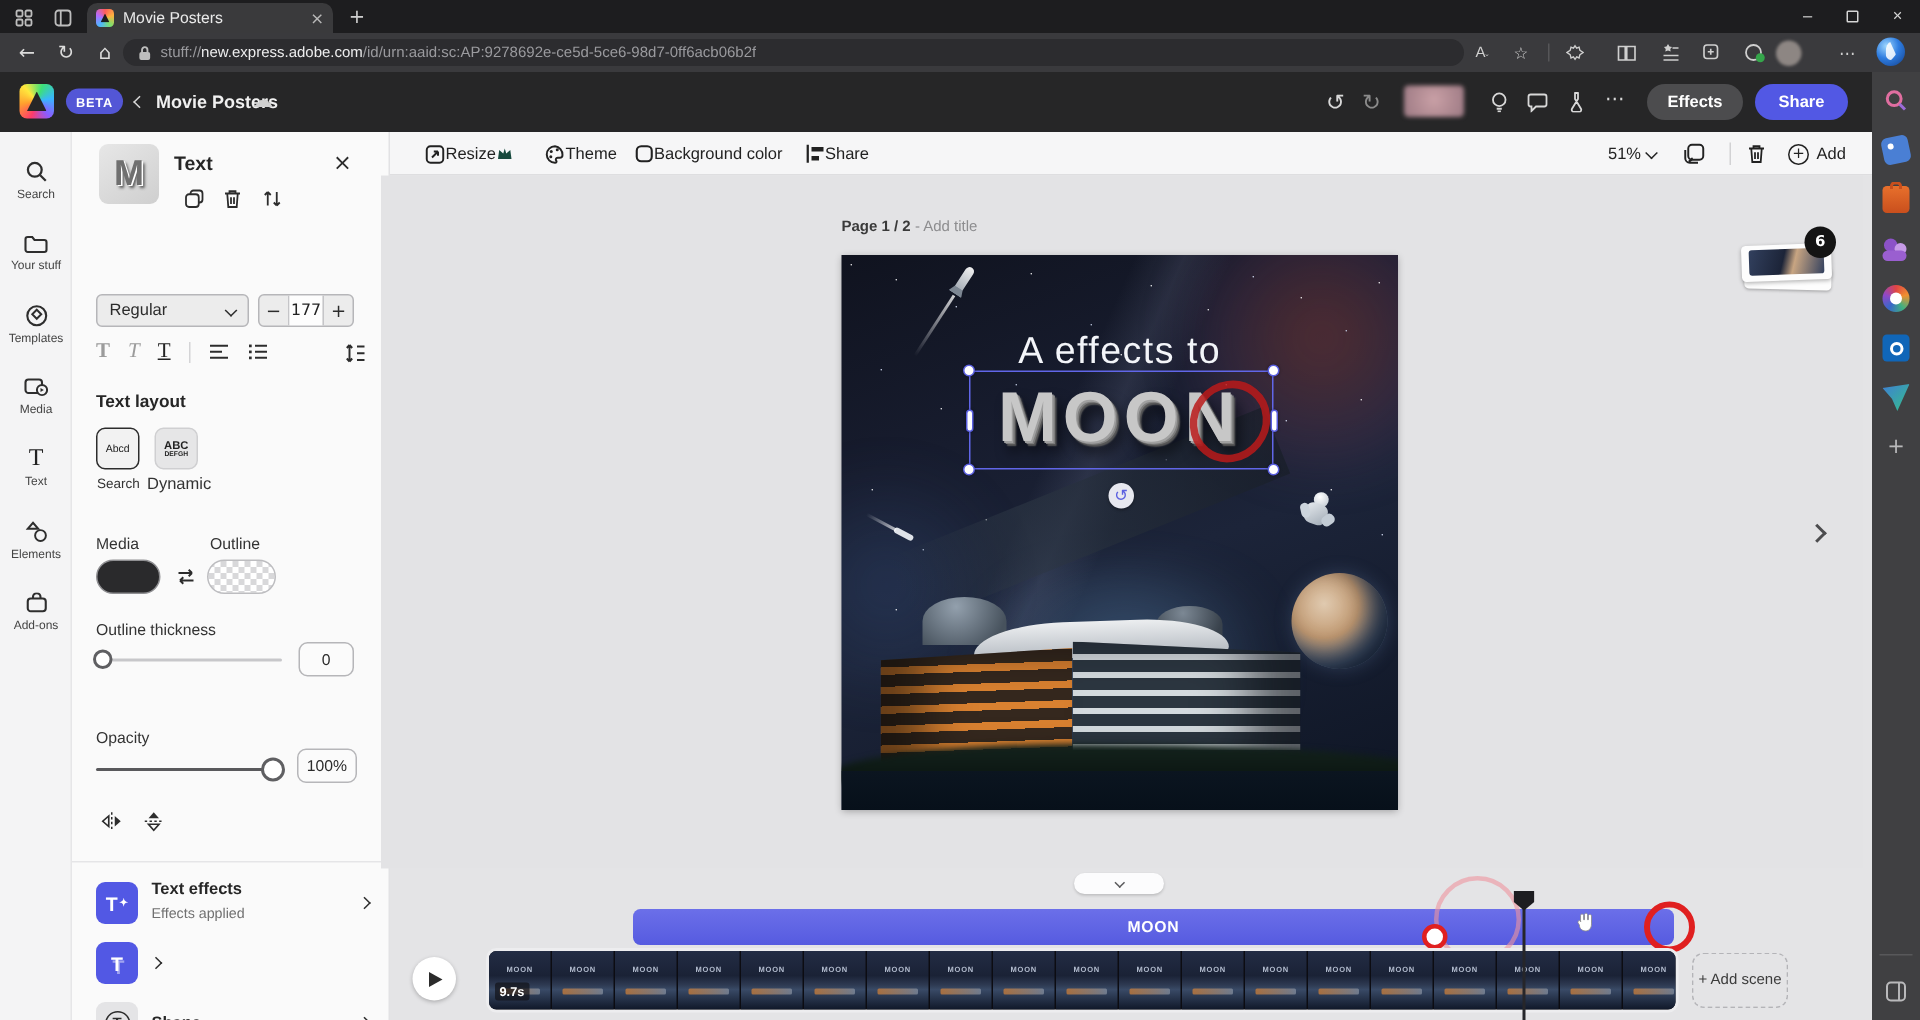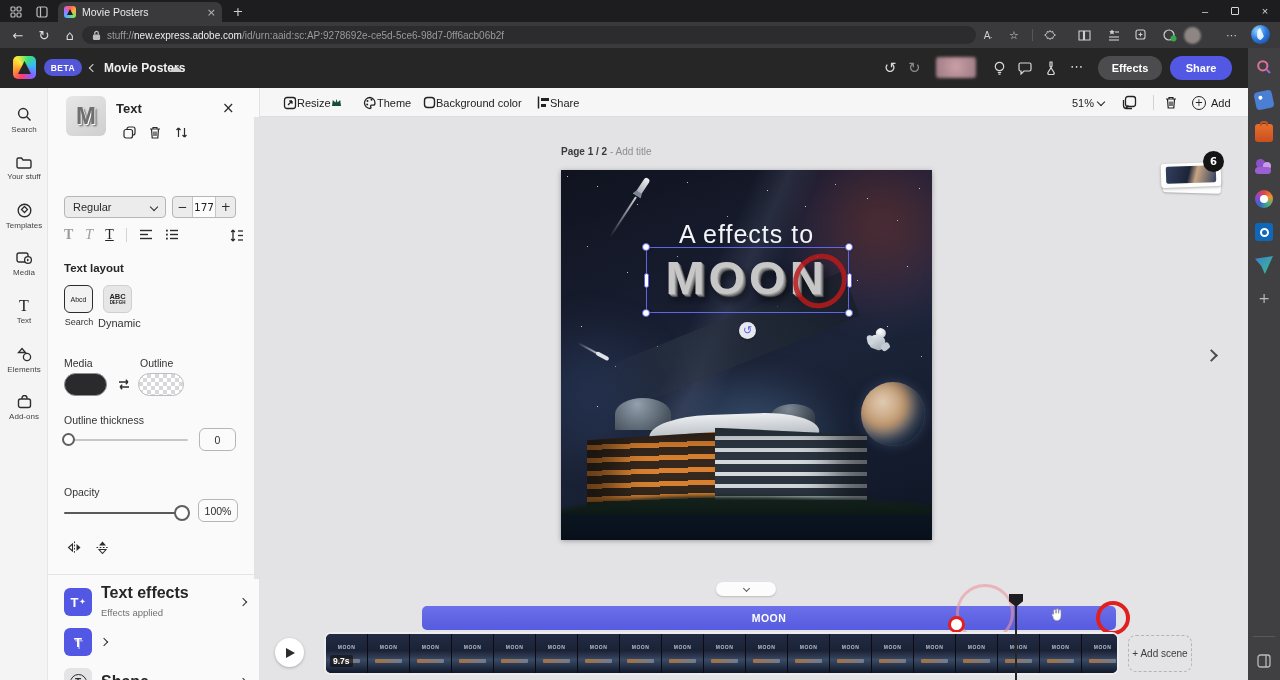--- a/index.html
+++ b/index.html
@@ -37,21 +37,21 @@
   .rail-item span.lbl { font-size:8px; color:#444;text-align:right; }
 
   
   #panel { left:48px; top:88px; width:212px; height:592px; background:#fafafa; border-right:1px solid #e2e2e4; }
   .sel { background:#ececec; border:1px solid #b6b6b9; border-radius:4px; display:flex; align-items:center; font-size:11px; color:#2c2c2c; padding:0 8px; justify-content:space-between; }
   .fmt { font-family:"Liberation Serif", serif; font-size:14px; color:#9b9b9b; }
   .lay-btn { border-radius:6px; display:flex; align-items:center; justify-content:center; }
   .slider-track { height:2px; background:#c7c7ca; border-radius:2px; position:relative; }
   .knob { position:absolute; border-radius:50%; background:#fff; border:2px solid #5f5f62; }
   .valbox { border:1px solid #b6b6b9; border-radius:6px; background:#fbfbfb; font-size:10.5px; color:#2c2c2c; display:flex; align-items:center; justify-content:center; }
-  .fx-row-title { font-size:16px; font-weight:bold; color:#262626; }
+  .fx-row-title { font-size:11px; font-weight:bold; color:#262626; }
   .fx-row-sub { font-size:9.5px; color:#707070; }
   .fx-ic { width:28px; height:28px; border-radius:6px; display:flex; align-items:center; justify-content:center; color:#fff; font-weight:bold; font-size:13px; }
 
   
   #ctoolbar { left:260px; top:88px; width:988px; height:29px; background:#f6f6f7; border-bottom:1px solid #dedee0; }
   .ct-item { display:flex; align-items:center; gap:0; color:#222; font-size:11px; position:absolute; top:0; height:29px; }
 
   
   #canvas { left:254px; top:117px; width:988px; height:462px; background:#e3e3e5; }
   #poster { position:absolute; left:307px; top:53px; width:371px; height:370px; overflow:hidden; background:linear-gradient(160deg,#10131f 0%,#171c2e 30%,#1c2439 55%,#0e1524 100%); box-shadow:0 1px 5px rgba(0,0,0,.3); }

